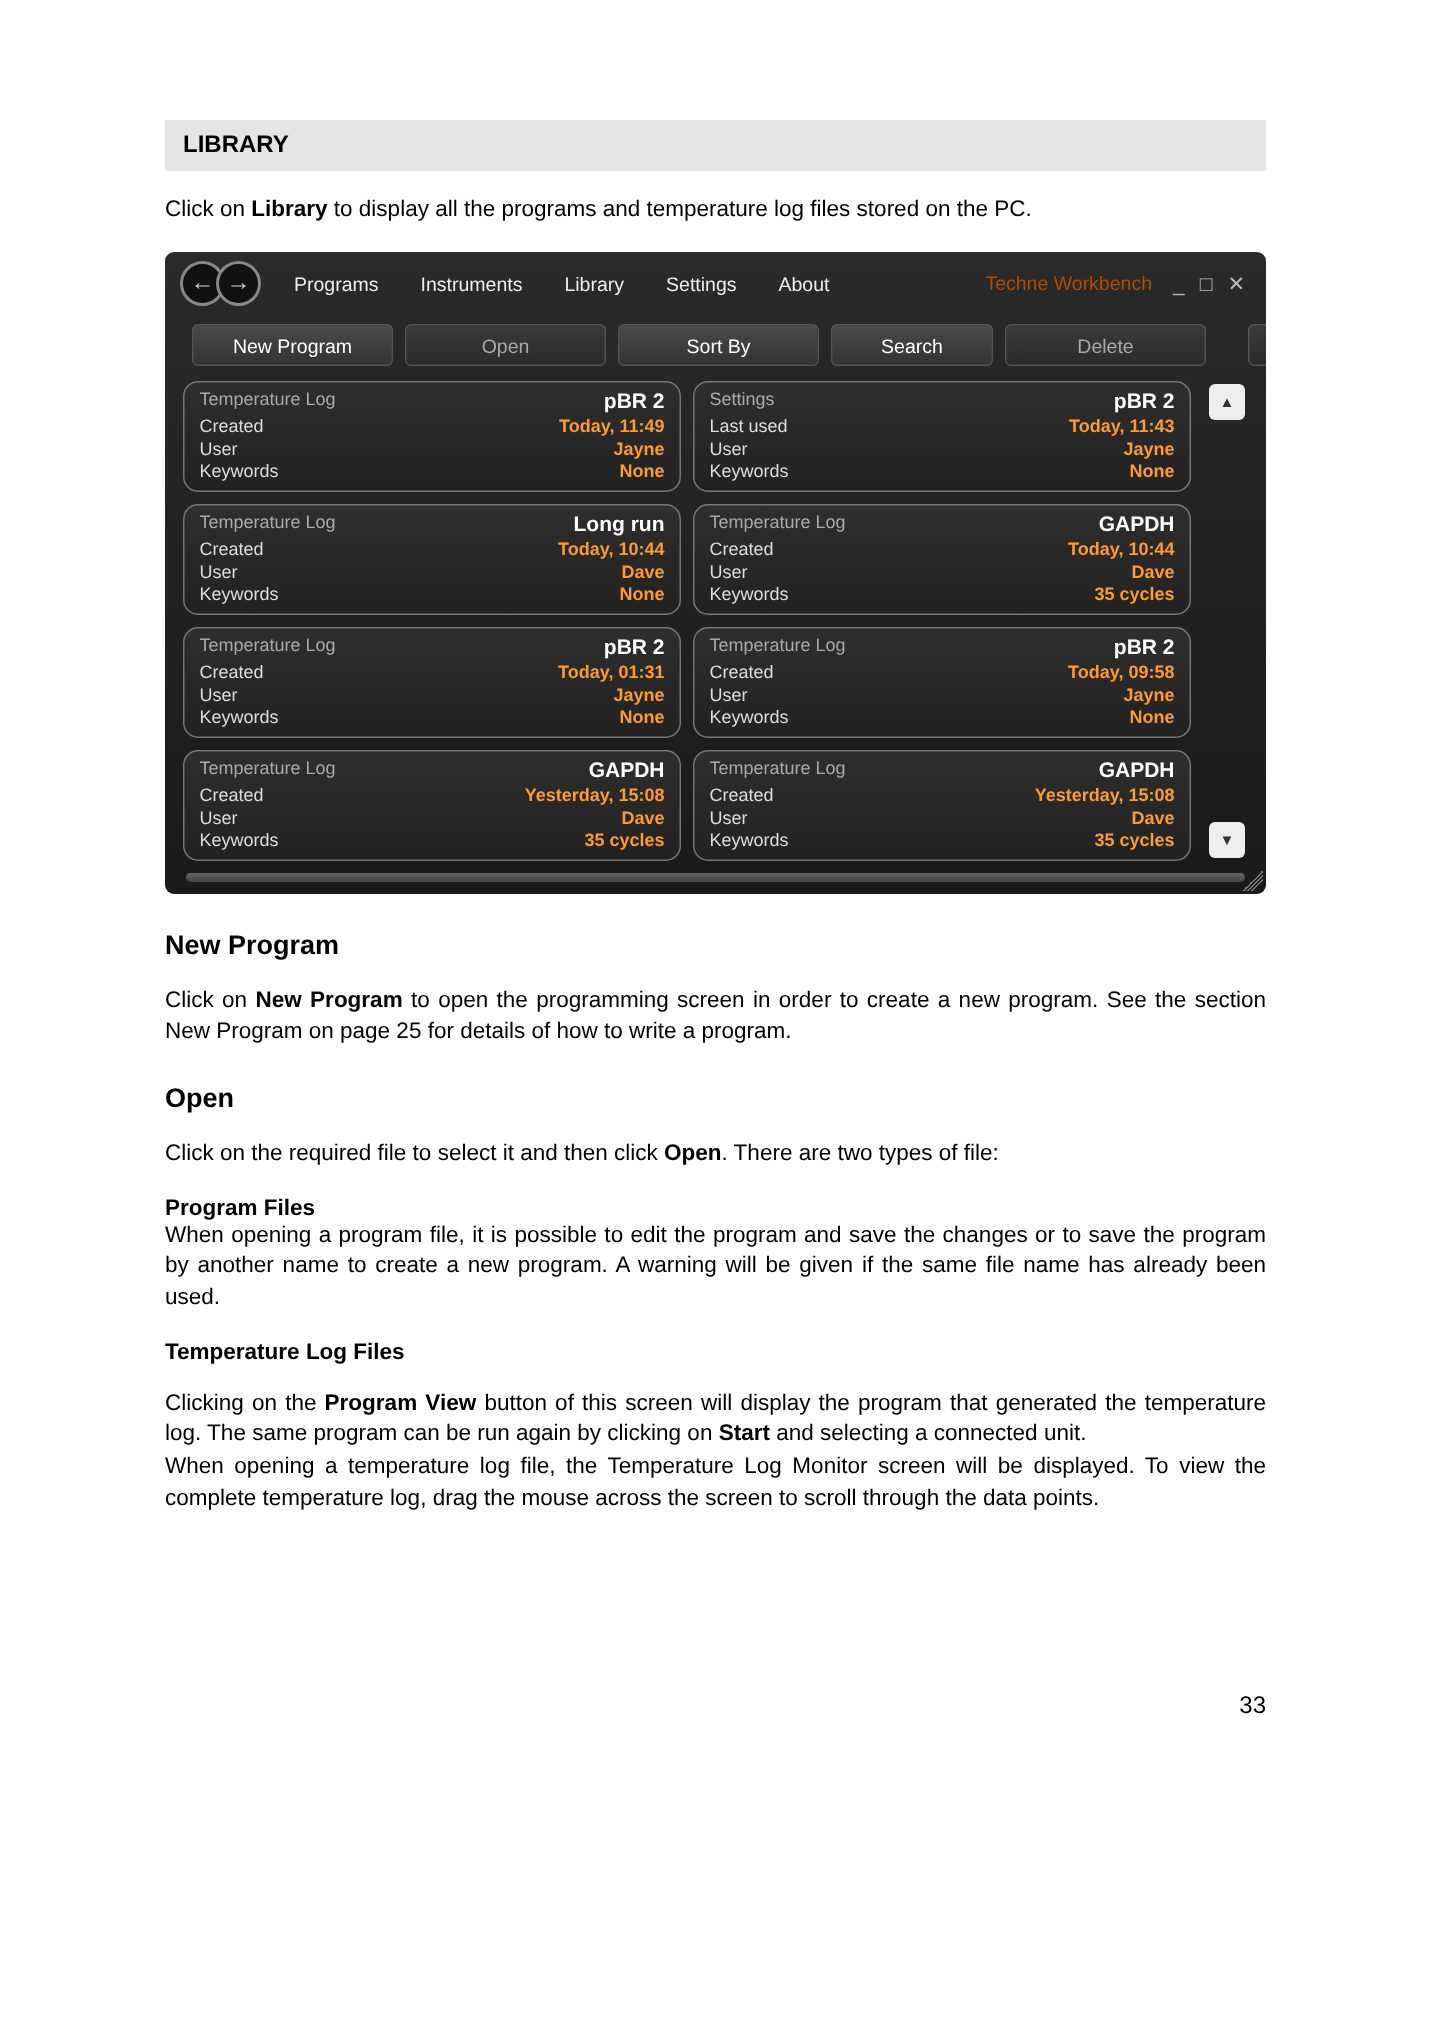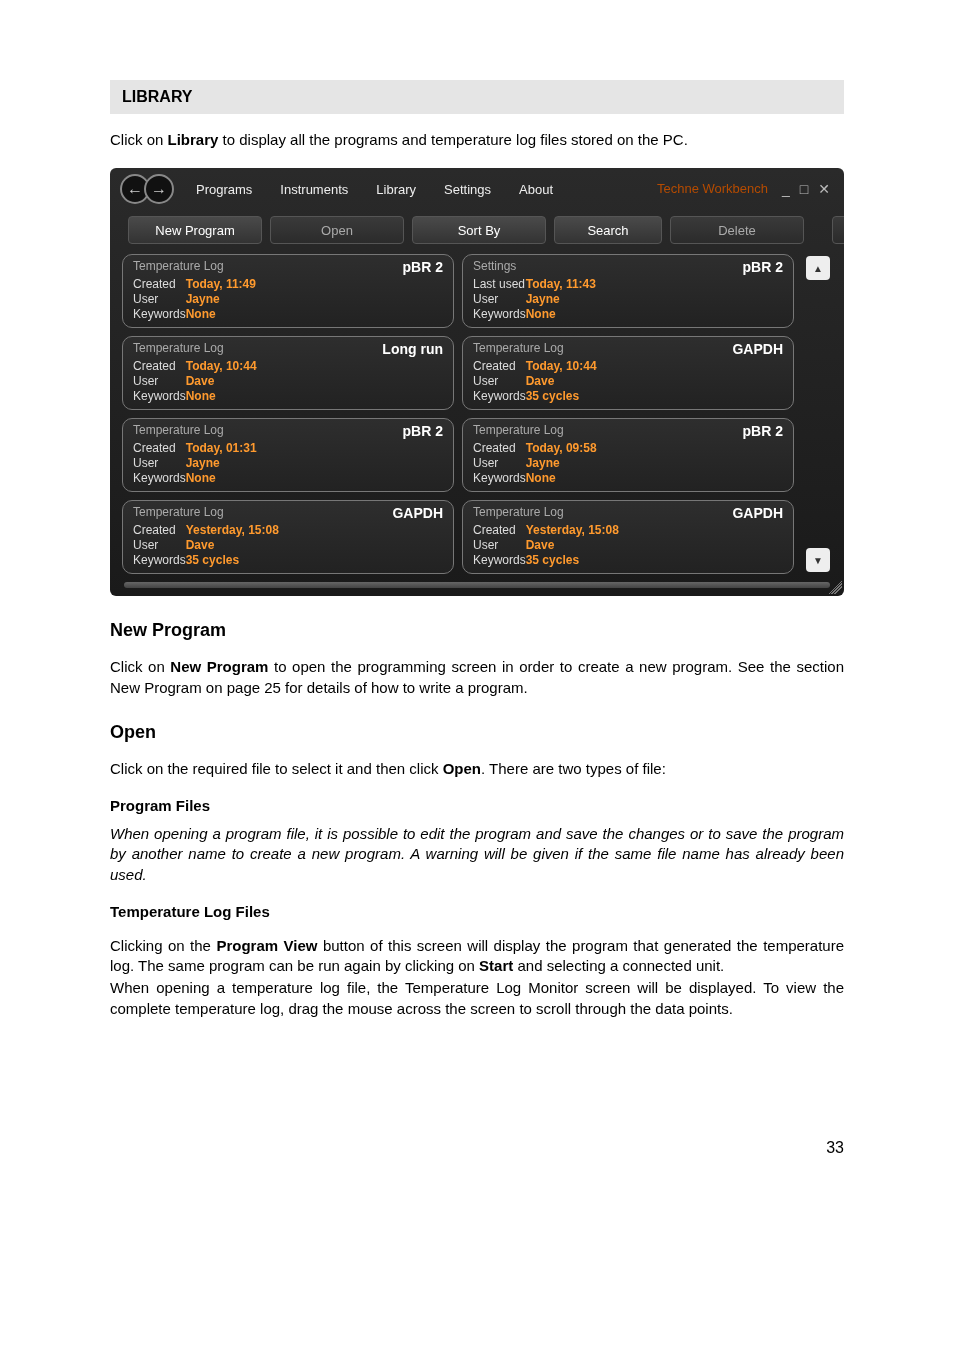--- a/index.html
+++ b/index.html
@@ -177,21 +177,21 @@
   }
   .card-head .name { color: #fff; font-weight: bold; font-size: 14px; }
   .card-body {
     display: grid;
     grid-template-columns: auto 1fr;
     row-gap: 1px;
     margin-top: 2px;
     font-size: 12px;
   }
   .card-body .k { color: #ddd; }
-  .card-body .v { color: #ff9a2e; font-weight: bold; text-align: left; }
+  .card-body .v { color: #ff9a2e; font-weight: bold; text-align: right; }
 
   .footer-bar {
     height: 6px;
     margin: 8px 14px 0 14px;
     background: linear-gradient(#666, #444);
     border-radius: 3px;
   }
   .corner {
     position: absolute;
     right: 2px; bottom: 2px;
@@ -386,21 +386,21 @@
   <p class="prose">
     <span>Click on </span><b>New Program</b><span> to open the programming screen in order to create a new program. See the section New Program on page 25 for details of how to write a program.</span>
   </p>
 
   <div class="h2">Open</div>
   <p class="prose">
     <span>Click on the required file to select it and then click </span><b>Open</b><span>. There are two types of file:</span>
   </p>
 
   <div class="h3">Program Files</div>
-  <p class="prose" style="margin-top:10px;font-style:italic;">When opening a program file, it is possible to edit the program and save the changes or to save the program by another name to create a new program. A warning will be given if the same file name has already been used.</p>
+  <p class="prose" style="margin-top:0;">When opening a program file, it is possible to edit the program and save the changes or to save the program by another name to create a new program. A warning will be given if the same file name has already been used.</p>
 
   <div class="h3">Temperature Log Files</div>
   <p class="prose">
     <span>Clicking on the </span><b>Program View</b><span> button of this screen will display the program that generated the temperature log. The same program can be run again by clicking on </span><b>Start</b><span> and selecting a connected unit.</span>
   </p>
   <p class="prose" style="margin-top:2px;">When opening a temperature log file, the Temperature Log Monitor screen will be displayed. To view the complete temperature log, drag the mouse across the screen to scroll through the data points.</p>
 
   <div class="page-num">33</div>
 </div>
 

